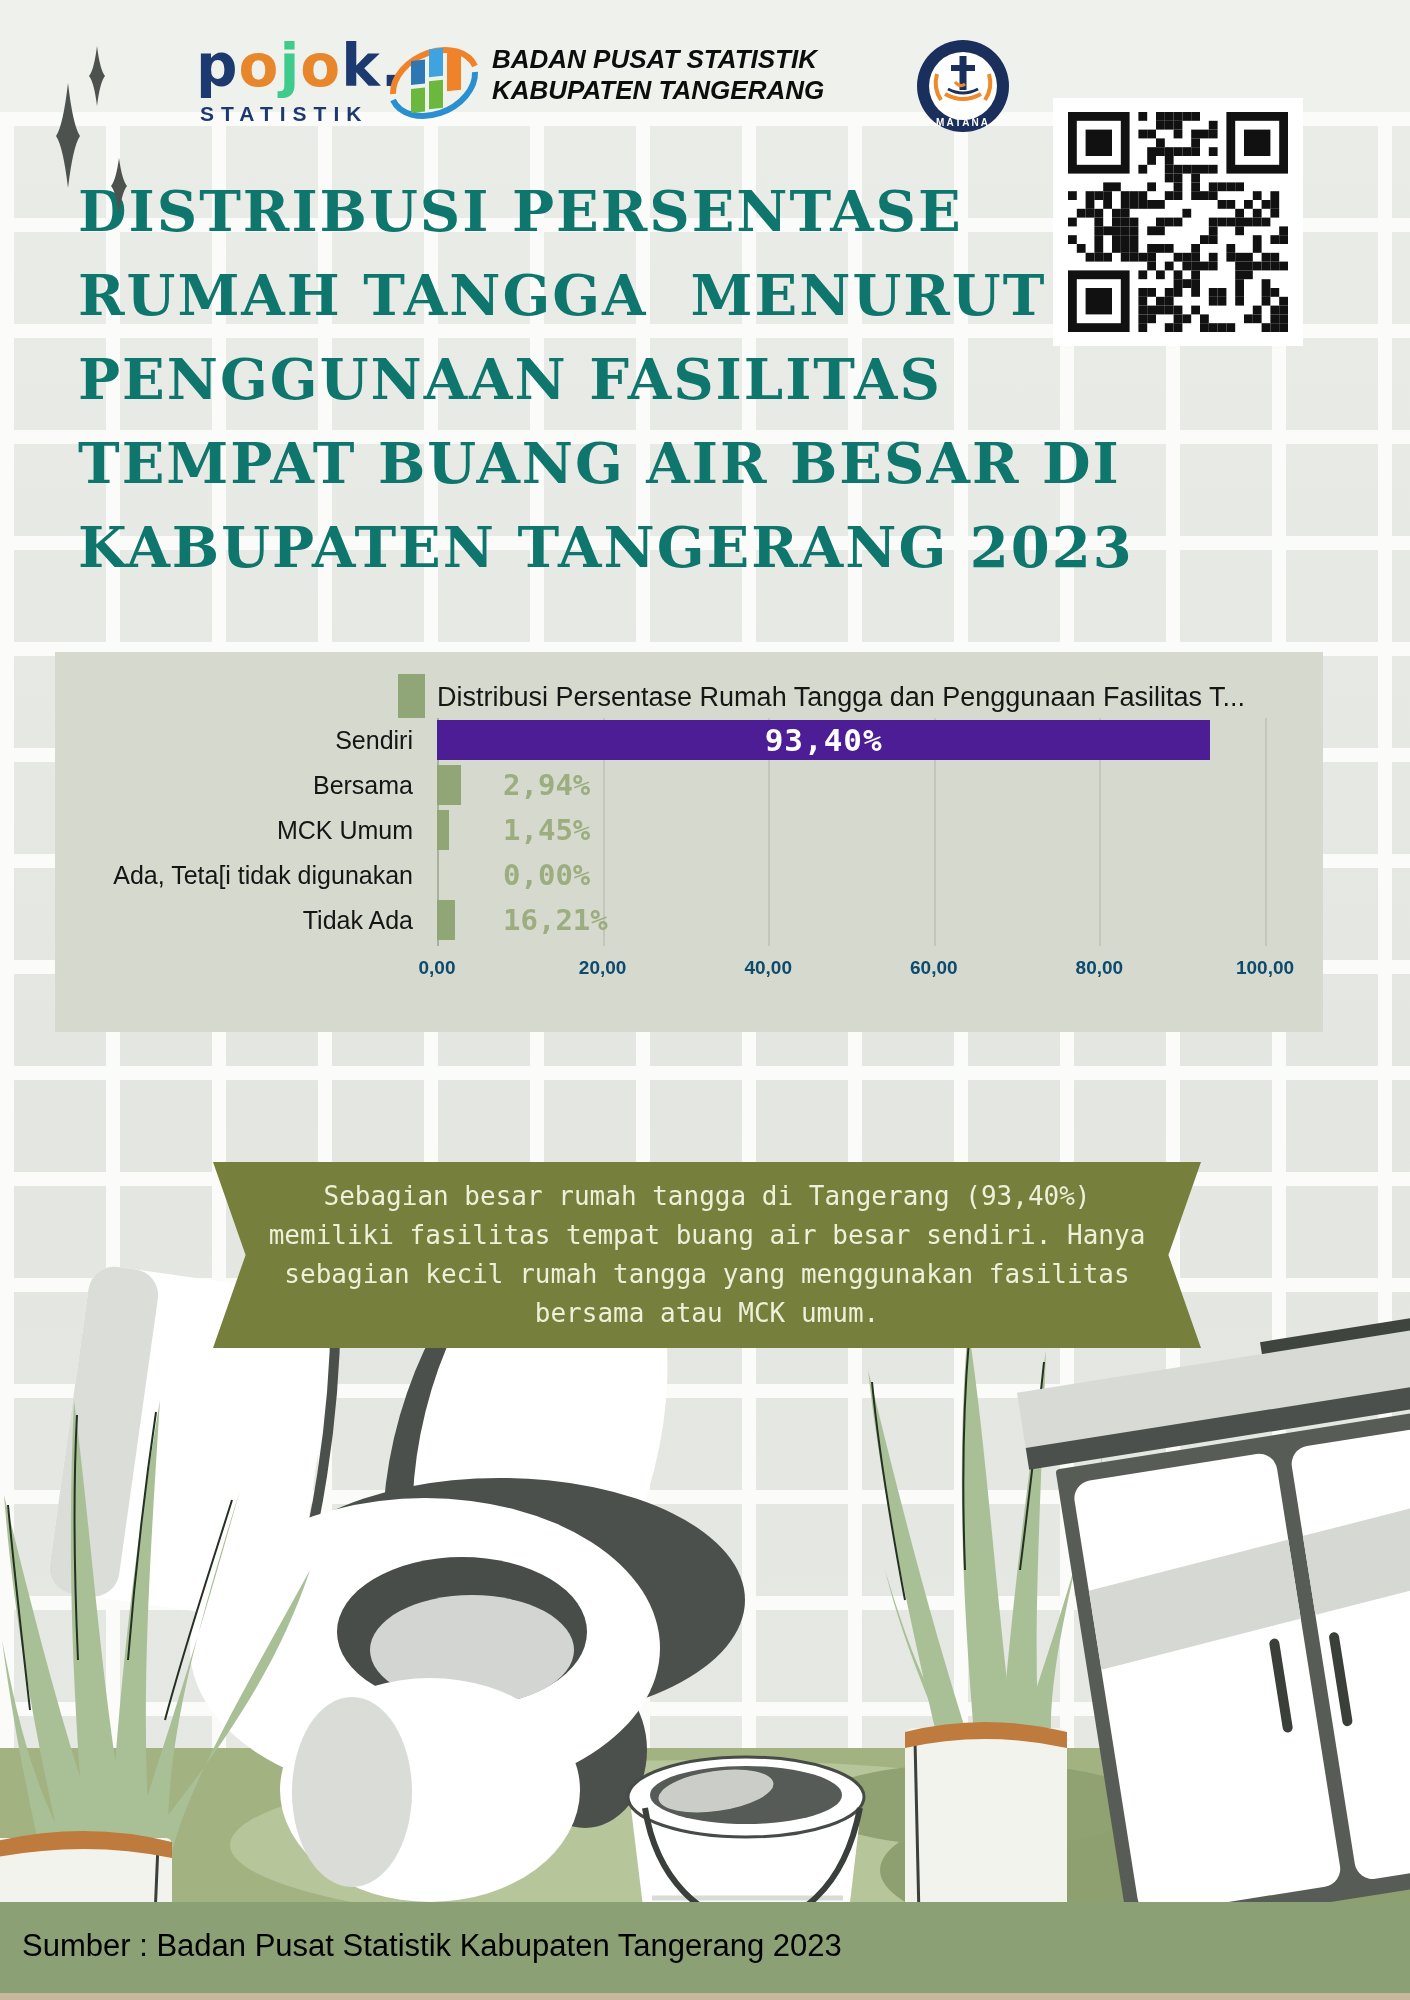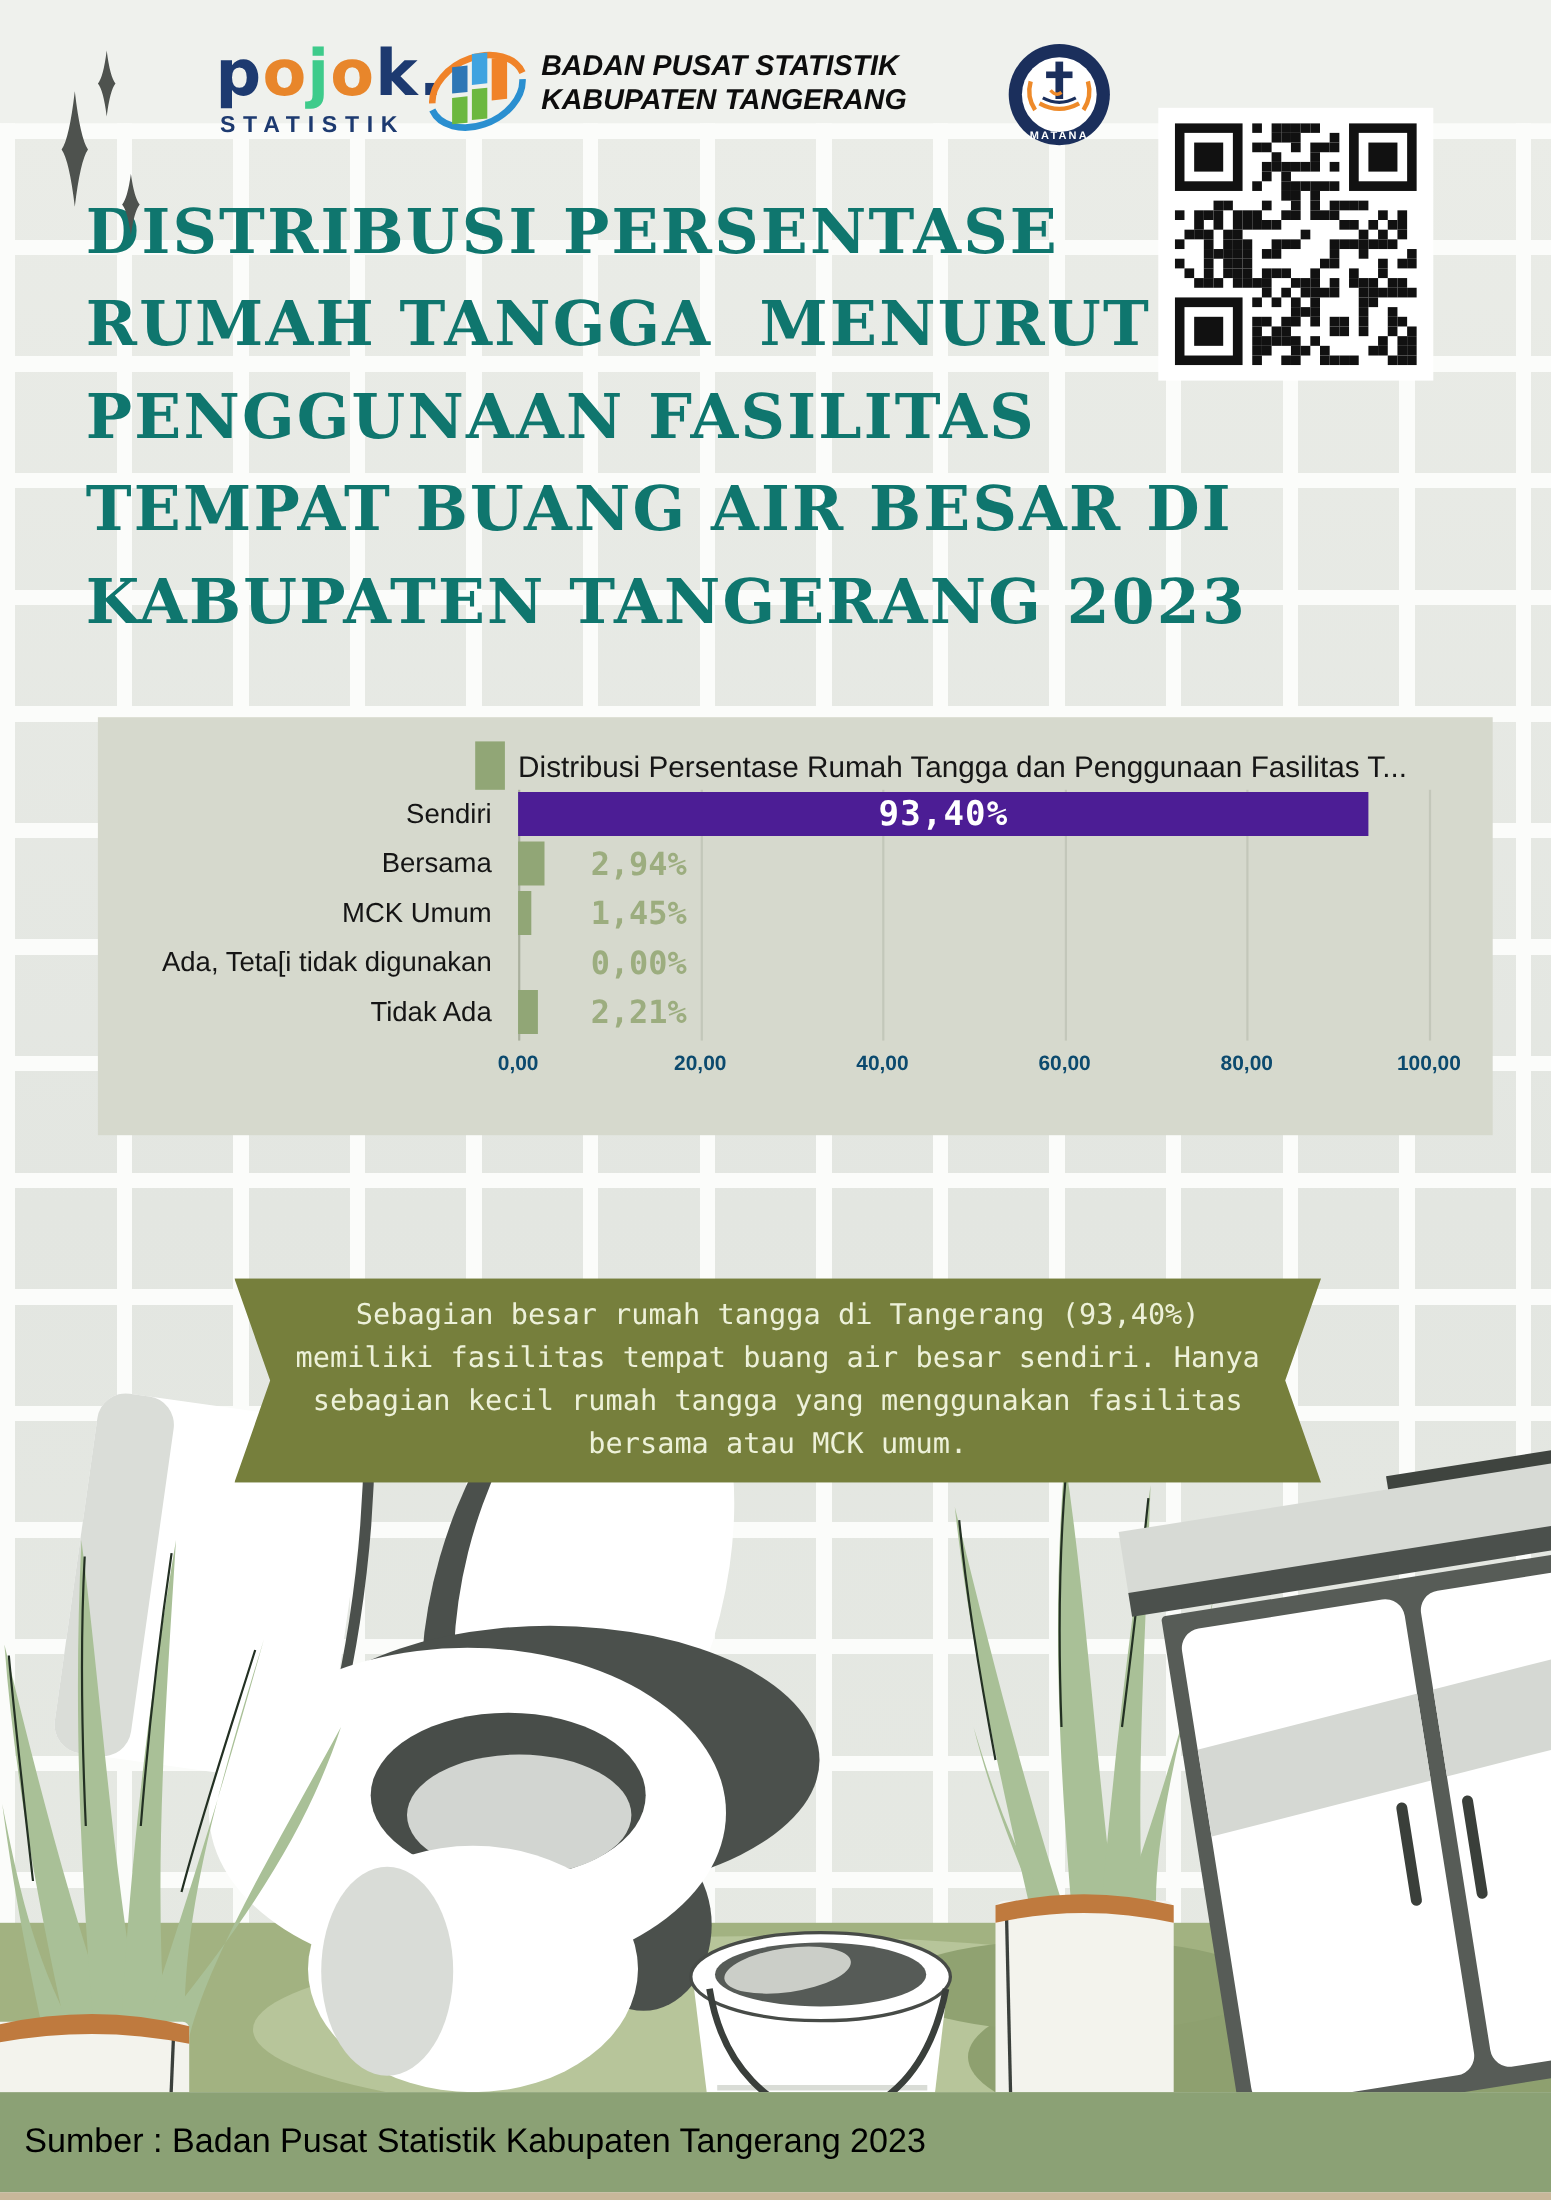--- a/index.html
+++ b/index.html
@@ -22,21 +22,21 @@
     font-weight:bold;font-size:21px;letter-spacing:7px;}
   .bps-text{left:492px;top:44px;color:#0d0d0d;font-style:italic;font-weight:bold;
     font-size:26px;line-height:31px;}
   .qr-card{left:1053px;top:98px;width:250px;height:248px;background:#ffffff;}
 
   
   .title-line{left:78px;width:1150px;color:#0f766e;font-family:"DejaVu Serif",serif;
     font-weight:bold;font-size:56px;letter-spacing:2px;white-space:pre;}
 
   
-  .panel{left:55px;top:652px;width:1268px;height:380px;background:#d6d9cd;margin-left:34px;}
+  .panel{left:55px;top:652px;width:1268px;height:380px;background:#d6d9cd;}
   .legend-swatch{left:343px;top:22px;width:27px;height:44px;background:#91a676;}
   .legend-label{left:382px;top:30px;font-size:27px;color:#161616;}
   .plot{left:382px;top:66px;width:828px;height:225px;}
   .gridline{top:0;width:2px;height:228px;background:#c3c7ba;}
   .axisline{left:0;top:0;width:2px;height:228px;background:#aab09e;}
   .bar{height:40px;background:#91a676;display:flex;align-items:center;justify-content:center;}
   .bar-inner-label{color:#ffffff;font-family:"DejaVu Sans Mono",monospace;font-weight:bold;
     font-size:31px;letter-spacing:1px;}
   .value-label{left:66px;color:#9cad7f;font-family:"DejaVu Sans Mono",monospace;
     font-weight:bold;font-size:29px;transform:translateY(-50%);}
@@ -365,21 +365,21 @@
         <div class="abs x-tick" style="left: 828px;">100,00</div>
         <div class="abs bar" style="top: 2px; width: 773.352px; background: #4c1d95;">
           <div class="bar-inner-label">93,40%</div>
         </div>
         <div class="abs bar" style="top: 47px; width: 24.3432px; background: rgb(145, 166, 118);"></div>
         <div class="abs value-label" style="top: 67px;">2,94%</div>
         <div class="abs bar" style="top: 92px; width: 12.006px; background: rgb(145, 166, 118);"></div>
         <div class="abs value-label" style="top: 112px;">1,45%</div>
         <div class="abs value-label" style="top: 157px;">0,00%</div>
         <div class="abs bar" style="top: 182px; width: 18.2988px; background: rgb(145, 166, 118);"></div>
-        <div class="abs value-label" style="top: 202px;">2,21%</div>
+        <div class="abs value-label" style="top: 202px;">16,21%</div>
       </div>
   </div>
 
   <svg class="abs illu" width="1410" height="802" viewBox="0 0 1410 802">
     <defs>
       <clipPath id="doorclip">
         <rect x="1092" y="360" width="205" height="438" rx="18"></rect>
         <rect x="1312" y="360" width="205" height="438" rx="18"></rect>
       </clipPath>
     </defs>

